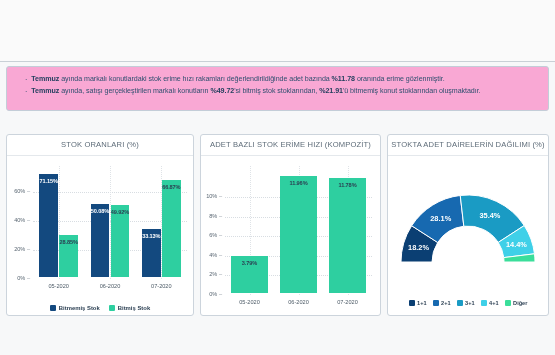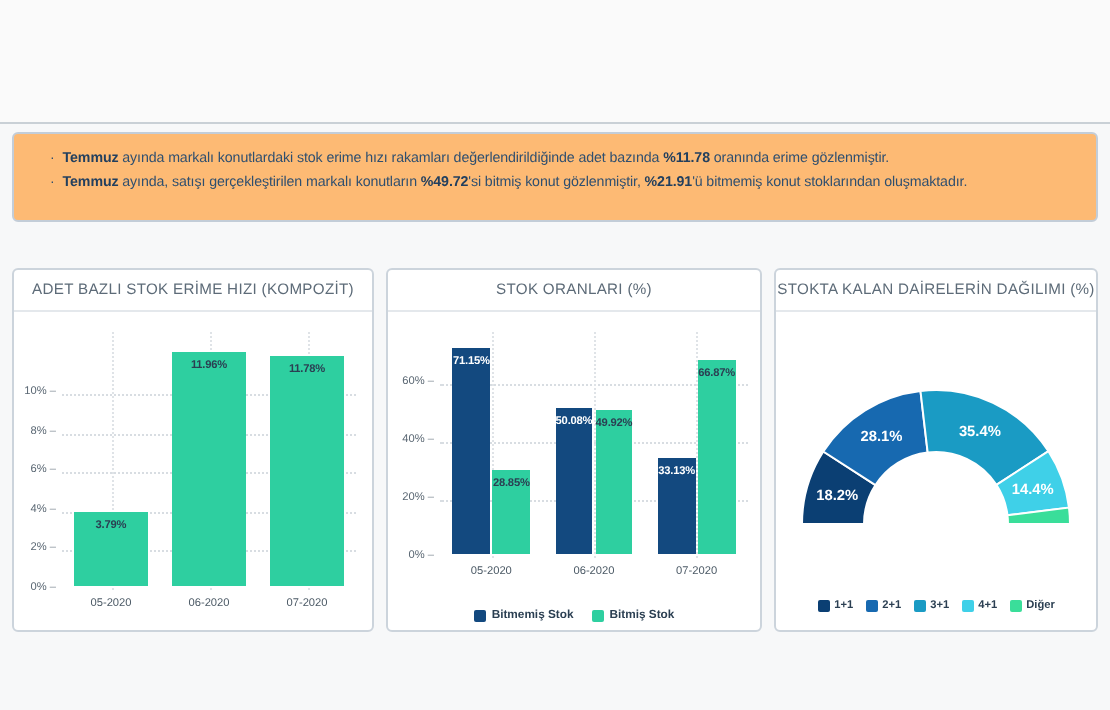--- a/index.html
+++ b/index.html
@@ -28,21 +28,21 @@
     left: 0; top: 61px;
     width: 555px; height: 1px;
     background: #c9d0d6;
   }
 
   
   .notes-card {
     position: absolute;
     left: 6px; top: 66px;
     width: 543px; height: 45px;
-    background: #fdba74;
+    background: #f9a8d4;
     border: 1px solid #c3cdd8;
     border-radius: 3px;
     box-sizing: border-box;
     padding: 7px 10px 0 10px;
   }
   .note-line {
     display: flex;
     align-items: flex-start;
     font-size: 7.1px;
     line-height: 11.5px;
@@ -178,25 +178,74 @@
 <div class="top-strip"></div>
 <div class="top-rule"></div>
 
 <div class="notes-card">
   <div class="note-line">
     <span class="note-bullet">·</span>
     <span class="note-text"><b>Temmuz</b><span> ayında markalı konutlardaki stok erime hızı rakamları değerlendirildiğinde adet bazında </span><b>%11.78</b><span> oranında erime gözlenmiştir.</span></span>
   </div>
   <div class="note-line">
     <span class="note-bullet">·</span>
-    <span class="note-text"><b>Temmuz</b><span> ayında, satışı gerçekleştirilen markalı konutların </span><b>%49.72</b><span>'si bitmiş konut gözlenmiştir, </span><b>%21.91</b><span>'ü bitmemiş konut stoklarından oluşmaktadır.</span></span>
+    <span class="note-text"><b>Temmuz</b><span> ayında, satışı gerçekleştirilen markalı konutların </span><b>%49.72</b><span>'si bitmiş stok stoklarından, </span><b>%21.91</b><span>'ü bitmemiş konut stoklarından oluşmaktadır.</span></span>
   </div>
 </div>
 
 <div class="panels">
+
+  <div class="panel p2">
+    <div class="panel-title">STOK ORANLARI (%)</div>
+    <div class="panel-body">
+      <div class="plot" id="plot2">
+          <div class="ytick" style="left: 0px; width: 23px; top: 119px;">0% <span class="dash">–</span></div>
+          <div class="gridline" style="left: 26px; width: 154px; top: 94.0256px;"></div>
+          <div class="ytick" style="left: 0px; width: 23px; top: 90.0256px;">20% <span class="dash">–</span></div>
+          <div class="gridline" style="left: 26px; width: 154px; top: 65.0513px;"></div>
+          <div class="ytick" style="left: 0px; width: 23px; top: 61.0513px;">40% <span class="dash">–</span></div>
+          <div class="gridline" style="left: 26px; width: 154px; top: 36.0769px;"></div>
+          <div class="ytick" style="left: 0px; width: 23px; top: 32.0769px;">60% <span class="dash">–</span></div>
+          <div class="vgrid" style="left: 51.6667px; top: 10px; height: 113px;"></div>
+          <div class="bar" style="left: 32.1733px; width: 18.9933px; bottom: 38px; height: 103.076px; background: rgb(19, 73, 127);">
+            <div class="bar-label">71.15%</div>
+          </div>
+          <div class="bar" style="left: 52.1667px; width: 18.9933px; bottom: 38px; height: 41.7955px; background: rgb(46, 207, 160);">
+            <div class="bar-label dark">28.85%</div>
+          </div>
+          <div class="xtick" style="left: 26px; width: 51.3333px; top: 127px;">05-2020</div>
+          <div class="vgrid" style="left: 103px; top: 10px; height: 113px;"></div>
+          <div class="bar" style="left: 83.5067px; width: 18.9933px; bottom: 38px; height: 72.5518px; background: rgb(19, 73, 127);">
+            <div class="bar-label">50.08%</div>
+          </div>
+          <div class="bar" style="left: 103.5px; width: 18.9933px; bottom: 38px; height: 72.32px; background: rgb(46, 207, 160);">
+            <div class="bar-label dark">49.92%</div>
+          </div>
+          <div class="xtick" style="left: 77.3333px; width: 51.3333px; top: 127px;">06-2020</div>
+          <div class="vgrid" style="left: 154.333px; top: 10px; height: 113px;"></div>
+          <div class="bar" style="left: 134.84px; width: 18.9933px; bottom: 38px; height: 47.996px; background: rgb(19, 73, 127);">
+            <div class="bar-label">33.13%</div>
+          </div>
+          <div class="bar" style="left: 154.833px; width: 18.9933px; bottom: 38px; height: 96.8758px; background: rgb(46, 207, 160);">
+            <div class="bar-label dark">66.87%</div>
+          </div>
+          <div class="xtick" style="left: 128.667px; width: 51.3333px; top: 127px;">07-2020</div>
+        </div>
+      <div class="legend" id="legend2" style="bottom:4px;">
+          <div class="legend-item">
+            <span class="legend-swatch" style="background: rgb(19, 73, 127);"></span>
+            <span>Bitmemiş Stok</span>
+          </div>
+          <div class="legend-item">
+            <span class="legend-swatch" style="background: rgb(46, 207, 160);"></span>
+            <span>Bitmiş Stok</span>
+          </div>
+        </div>
+    </div>
+  </div>
 
   <div class="panel p1">
     <div class="panel-title">ADET BAZLI STOK ERİME HIZI (KOMPOZİT)</div>
     <div class="panel-body">
       <div class="plot" id="plot1">
           <div class="ytick" style="left: 0px; width: 21px; top: 135px;">0% <span class="dash">–</span></div>
           <div class="gridline" style="left: 24px; width: 147px; top: 119.455px;"></div>
           <div class="ytick" style="left: 0px; width: 21px; top: 115.455px;">2% <span class="dash">–</span></div>
           <div class="gridline" style="left: 24px; width: 147px; top: 99.9091px;"></div>
           <div class="ytick" style="left: 0px; width: 21px; top: 95.9091px;">4% <span class="dash">–</span></div>
@@ -218,71 +267,22 @@
           <div class="xtick" style="left: 73px; width: 49px; top: 143px;">06-2020</div>
           <div class="vgrid" style="left: 146.5px; top: 10px; height: 129px;"></div>
           <div class="bar" style="left: 128.37px; width: 36.26px; bottom: 22px; height: 115.123px; background: rgb(46, 207, 160);">
             <div class="bar-label dark">11.78%</div>
           </div>
           <div class="xtick" style="left: 122px; width: 49px; top: 143px;">07-2020</div>
         </div>
     </div>
   </div>
 
-  <div class="panel p2">
-    <div class="panel-title">STOK ORANLARI (%)</div>
-    <div class="panel-body">
-      <div class="plot" id="plot2">
-          <div class="ytick" style="left: 0px; width: 23px; top: 119px;">0% <span class="dash">–</span></div>
-          <div class="gridline" style="left: 26px; width: 154px; top: 94.0256px;"></div>
-          <div class="ytick" style="left: 0px; width: 23px; top: 90.0256px;">20% <span class="dash">–</span></div>
-          <div class="gridline" style="left: 26px; width: 154px; top: 65.0513px;"></div>
-          <div class="ytick" style="left: 0px; width: 23px; top: 61.0513px;">40% <span class="dash">–</span></div>
-          <div class="gridline" style="left: 26px; width: 154px; top: 36.0769px;"></div>
-          <div class="ytick" style="left: 0px; width: 23px; top: 32.0769px;">60% <span class="dash">–</span></div>
-          <div class="vgrid" style="left: 51.6667px; top: 10px; height: 113px;"></div>
-          <div class="bar" style="left: 32.1733px; width: 18.9933px; bottom: 38px; height: 103.076px; background: rgb(19, 73, 127);">
-            <div class="bar-label">71.15%</div>
-          </div>
-          <div class="bar" style="left: 52.1667px; width: 18.9933px; bottom: 38px; height: 41.7955px; background: rgb(46, 207, 160);">
-            <div class="bar-label dark">28.85%</div>
-          </div>
-          <div class="xtick" style="left: 26px; width: 51.3333px; top: 127px;">05-2020</div>
-          <div class="vgrid" style="left: 103px; top: 10px; height: 113px;"></div>
-          <div class="bar" style="left: 83.5067px; width: 18.9933px; bottom: 38px; height: 72.5518px; background: rgb(19, 73, 127);">
-            <div class="bar-label">50.08%</div>
-          </div>
-          <div class="bar" style="left: 103.5px; width: 18.9933px; bottom: 38px; height: 72.32px; background: rgb(46, 207, 160);">
-            <div class="bar-label dark">49.92%</div>
-          </div>
-          <div class="xtick" style="left: 77.3333px; width: 51.3333px; top: 127px;">06-2020</div>
-          <div class="vgrid" style="left: 154.333px; top: 10px; height: 113px;"></div>
-          <div class="bar" style="left: 134.84px; width: 18.9933px; bottom: 38px; height: 47.996px; background: rgb(19, 73, 127);">
-            <div class="bar-label">33.13%</div>
-          </div>
-          <div class="bar" style="left: 154.833px; width: 18.9933px; bottom: 38px; height: 96.8758px; background: rgb(46, 207, 160);">
-            <div class="bar-label dark">66.87%</div>
-          </div>
-          <div class="xtick" style="left: 128.667px; width: 51.3333px; top: 127px;">07-2020</div>
-        </div>
-      <div class="legend" id="legend2" style="bottom:4px;">
-          <div class="legend-item">
-            <span class="legend-swatch" style="background: rgb(19, 73, 127);"></span>
-            <span>Bitmemiş Stok</span>
-          </div>
-          <div class="legend-item">
-            <span class="legend-swatch" style="background: rgb(46, 207, 160);"></span>
-            <span>Bitmiş Stok</span>
-          </div>
-        </div>
-    </div>
-  </div>
-
   <div class="panel p3">
-    <div class="panel-title">STOKTA KALAN DAİRELERİN DAĞILIMI (%)</div>
+    <div class="panel-title">STOKTA ADET DAİRELERİN DAĞILIMI (%)</div>
     <div class="panel-body">
       <div class="donut-wrap" id="donut"><svg width="160" height="108" viewBox="0 0 160 108">
             <path d="M13,99.99999999999999 A67,67 0 0 1 23.656712986022676,63.744876107499316 L49.72599503726592,80.51963492343246 A36,36 0 0 0 44,100 Z" fill="#0b3f73" stroke="#ffffff" stroke-width="1"></path>
             <text x="30.590257699516798" y="87.87666134114333" text-anchor="middle" fill="#ffffff" font-size="7.4" font-weight="bold" font-family="&quot;Liberation Sans&quot;, sans-serif">18.2%</text>
             <path d="M23.656712986022676,63.744876107499316 A67,67 0 0 1 72.2295178977996,33.45212544416326 L75.82481558687739,64.24293307447579 A36,36 0 0 0 49.72599503726592,80.51963492343246 Z" fill="#1769b0" stroke="#ffffff" stroke-width="1"></path>
             <text x="52.74728144982919" y="58.70172392845256" text-anchor="middle" fill="#ffffff" font-size="7.4" font-weight="bold" font-family="&quot;Liberation Sans&quot;, sans-serif">28.1%</text>
             <path d="M72.2295178977996,33.45212544416326 A67,67 0 0 1 136.22911032770958,63.56804765382091 L110.21265629548574,80.42462261996347 A36,36 0 0 0 75.82481558687739,64.24293307447579 Z" fill="#1a9bc4" stroke="#ffffff" stroke-width="1"></path>
             <text x="101.92763351560126" y="55.801406797999995" text-anchor="middle" fill="#ffffff" font-size="7.4" font-weight="bold" font-family="&quot;Liberation Sans&quot;, sans-serif">35.4%</text>
             <path d="M136.22911032770958,63.56804765382091 A67,67 0 0 1 146.49773790003718,91.81154140402741 L115.73012782688565,95.60023120216398 A36,36 0 0 0 110.21265629548574,80.42462261996347 Z" fill="#3fd0e8" stroke="#ffffff" stroke-width="1"></path>
             <text x="128.40031548094547" y="84.80285644358861" text-anchor="middle" fill="#ffffff" font-size="7.4" font-weight="bold" font-family="&quot;Liberation Sans&quot;, sans-serif">14.4%</text>

